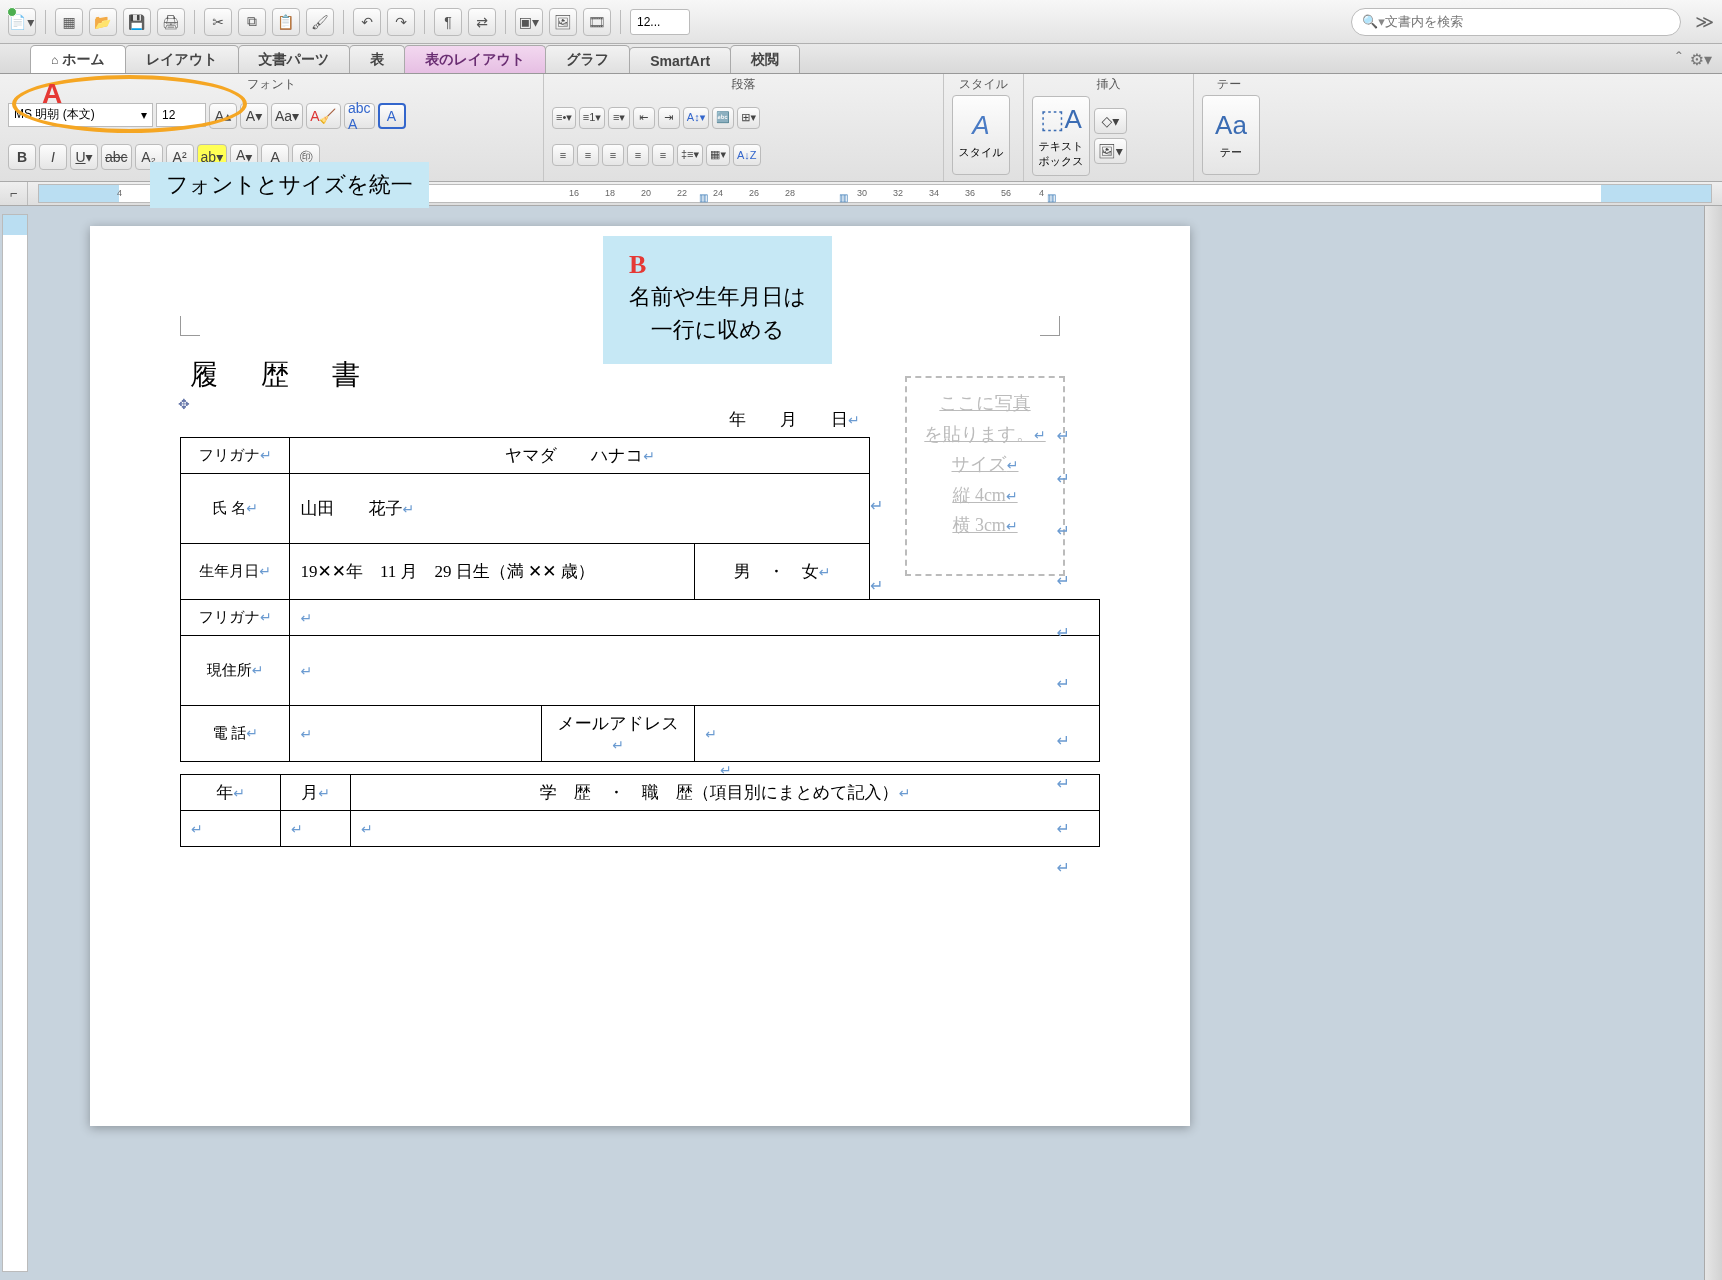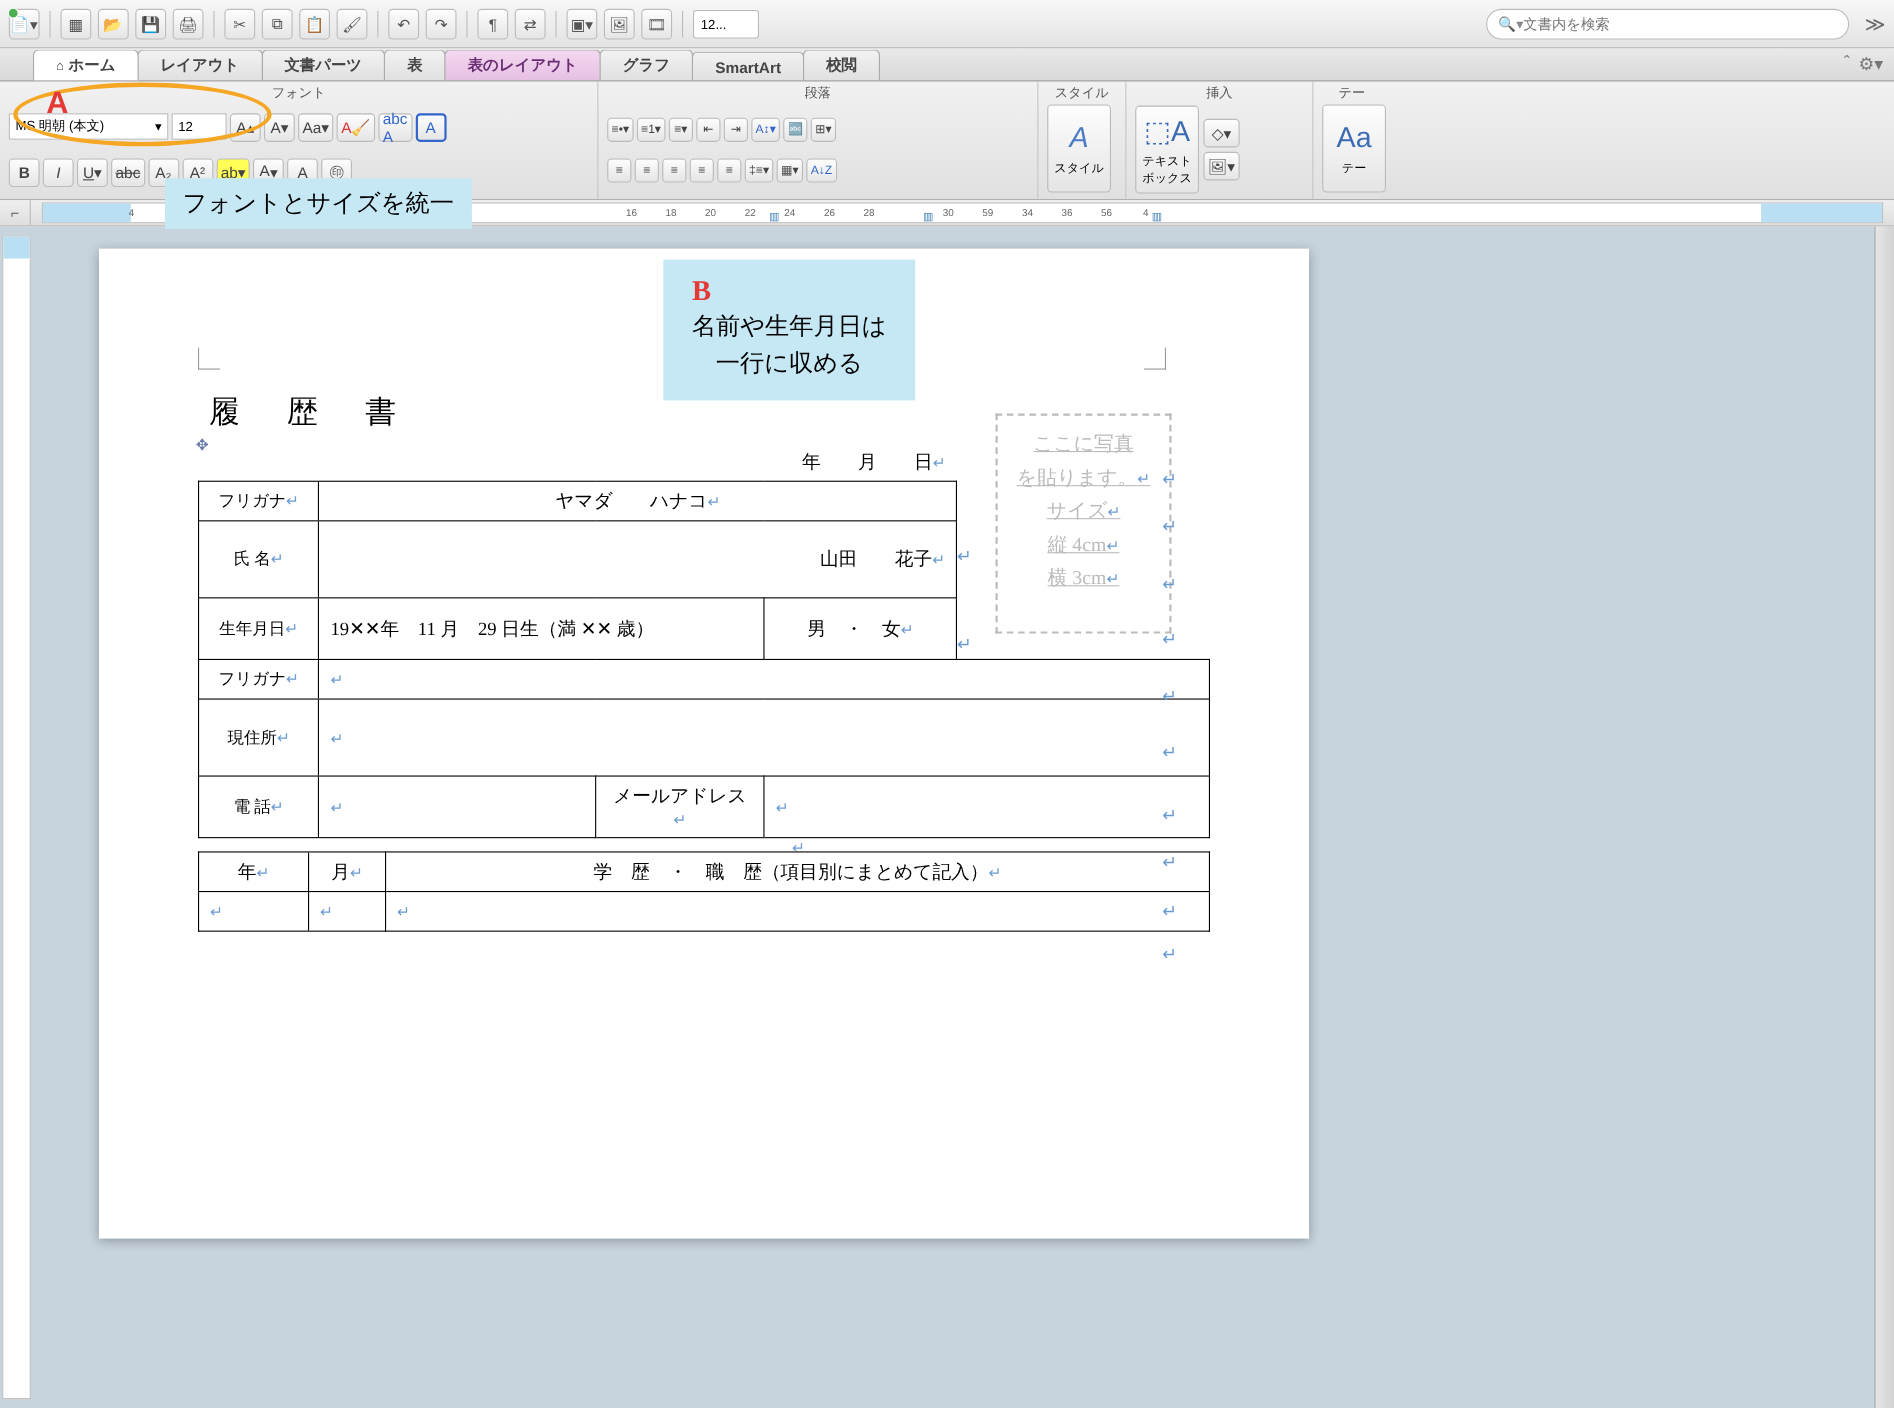--- a/index.html
+++ b/index.html
@@ -72,21 +72,21 @@
 .doc-title { font-size: 28px; letter-spacing: 18px; margin: 100px 0 8px 10px; font-family: Liberation Serif, serif; }
 .move-icon { position: absolute; left: 88px; top: 170px; font-size: 14px; color: #67a; }
 
 
 .rtable { border-collapse: collapse; width: 100%; }
 .rtable td { border: 1px solid #000000; padding: 6px 10px; font-size: 17px; vertical-align: middle; }
 .rtable .label { text-align: center; border-right: 1px dotted #000 !important; font-size: 15px; width: 100px; }
 .rtable .tall { height: 70px; }
 .rtable .short { height: 36px; }
 .rtable .med { height: 56px; }
-.name-big { font-size: 26px; text-align: right; }
+.name-big { font-size: 26px; text-align: left; }
 .center { text-align: center; }
 .date-cell { border: none !important; text-align: right; padding-right: 4px; }
 
 .photo-box { position: absolute; right: 125px; top: 150px; width: 160px; height: 200px; border: 2px dashed #bbb; color: #bbb; font-size: 18px; padding: 10px; text-align: center; line-height: 1.7; text-decoration: underline; }
 
 .pmark { color: #6b9bd1; font-size: 14px; }
 .pmark-out { position: absolute; color: #6b9bd1; font-size: 16px; }
 
 </style>
 </head>
@@ -251,21 +251,21 @@
     <div class="shade" style="right:0;width:110px"></div>
     <span class="mark" style="left:78px">4</span>
     <span class="mark" style="left:530px">16</span>
     <span class="mark" style="left:566px">18</span>
     <span class="mark" style="left:602px">20</span>
     <span class="mark" style="left:638px">22</span>
     <span class="mark" style="left:674px">24</span>
     <span class="mark" style="left:710px">26</span>
     <span class="mark" style="left:746px">28</span>
     <span class="mark" style="left:818px">30</span>
-    <span class="mark" style="left:854px">59</span>
+    <span class="mark" style="left:854px">32</span>
     <span class="mark" style="left:890px">34</span>
     <span class="mark" style="left:926px">36</span>
     <span class="mark" style="left:962px">56</span>
     <span class="mark" style="left:1000px">4</span>
     <span class="tab-stop" style="left:660px">▥</span>
     <span class="tab-stop" style="left:800px">▥</span>
     <span class="tab-stop" style="left:1008px">▥</span>
   </div>
 </div>
 

